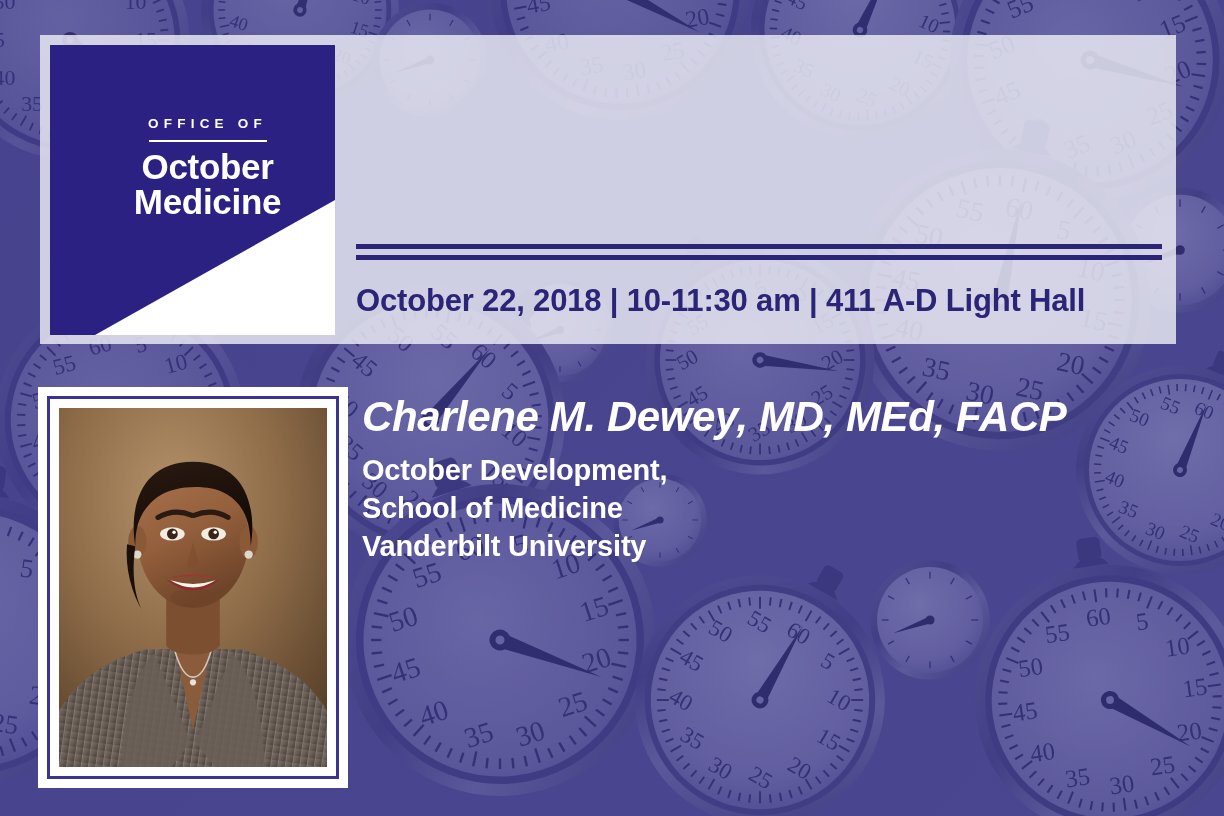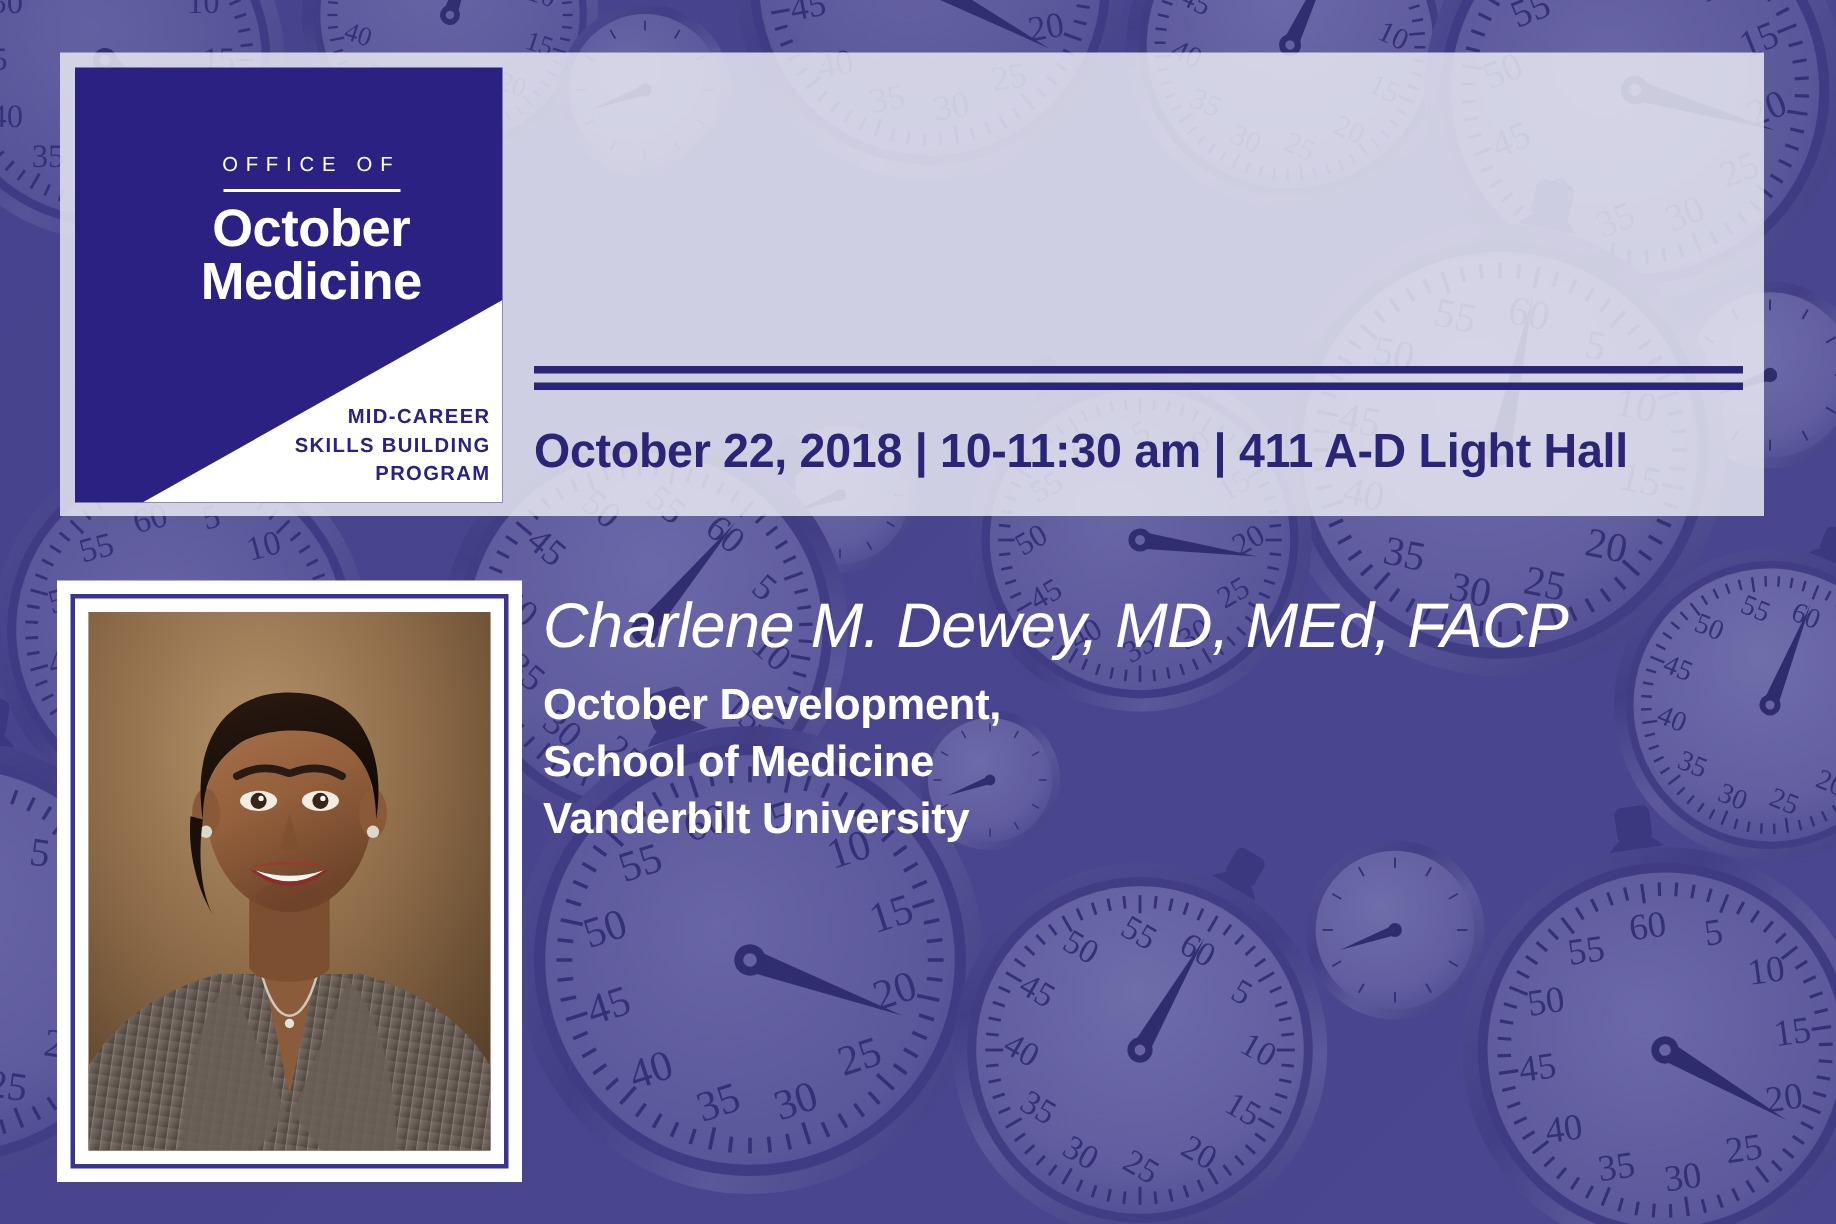--- a/index.html
+++ b/index.html
@@ -72,22 +72,23 @@
     position: absolute;
     left: 0; right: 0;
     top: 58px;
     text-align: center;
     padding-left: 30px;
   }
   .logo-office {
     color: #ffffff;
     font-size: 13.5px;
     letter-spacing: 5.2px;
-    font-weight: 400;
+    font-weight: 700;
     line-height: 1;
+    margin-top: 14px;
   }
   .logo-rule {
     width: 118px;
     height: 2px;
     background: #ffffff;
     margin: 9px auto 7px 69px;
   }
   .logo-faculty, .logo-affairs {
     color: #ffffff;
     font-weight: bold;
@@ -175,21 +176,21 @@
     background: #6b5441;
   }
   #portrait-photo svg { display: block; width: 100%; height: 100%; }
 
   
   #speaker-name {
     position: absolute;
     left: 362px;
     top: 393px;
     color: #ffffff;
-    font-weight: normal;
+    font-weight: bold;
     font-style: italic;
     font-size: 42px;
     letter-spacing: -0.4px;
     white-space: nowrap;
   }
   #speaker-title {
     position: absolute;
     left: 362px;
     top: 452px;
     color: #ffffff;
@@ -380,25 +381,20 @@
   <div id="logo-block">
     <svg id="logo-diagonal" viewBox="0 0 285 290" preserveAspectRatio="none">
       <polygon points="285,155 285,290 45,290" fill="#ffffff"></polygon>
     </svg>
     <div id="logo-top-text">
       <div class="logo-office">OFFICE OF</div>
       <div class="logo-rule"></div>
       <div class="logo-faculty">October</div>
       <div class="logo-affairs">Medicine</div>
     </div>
-    <div id="logo-program">
-      <div>MID-CAREER</div>
-      <div>SKILLS BUILDING</div>
-      <div>PROGRAM</div>
-    </div>
   </div>
 
 
   <div id="rule-group">
     <div class="rule-bar"></div>
     <div class="rule-gap"></div>
     <div class="rule-bar"></div>
   </div>
 
   <div id="event-meta">October 22, 2018 | 10-11:30 am | 411 A-D Light Hall</div>

